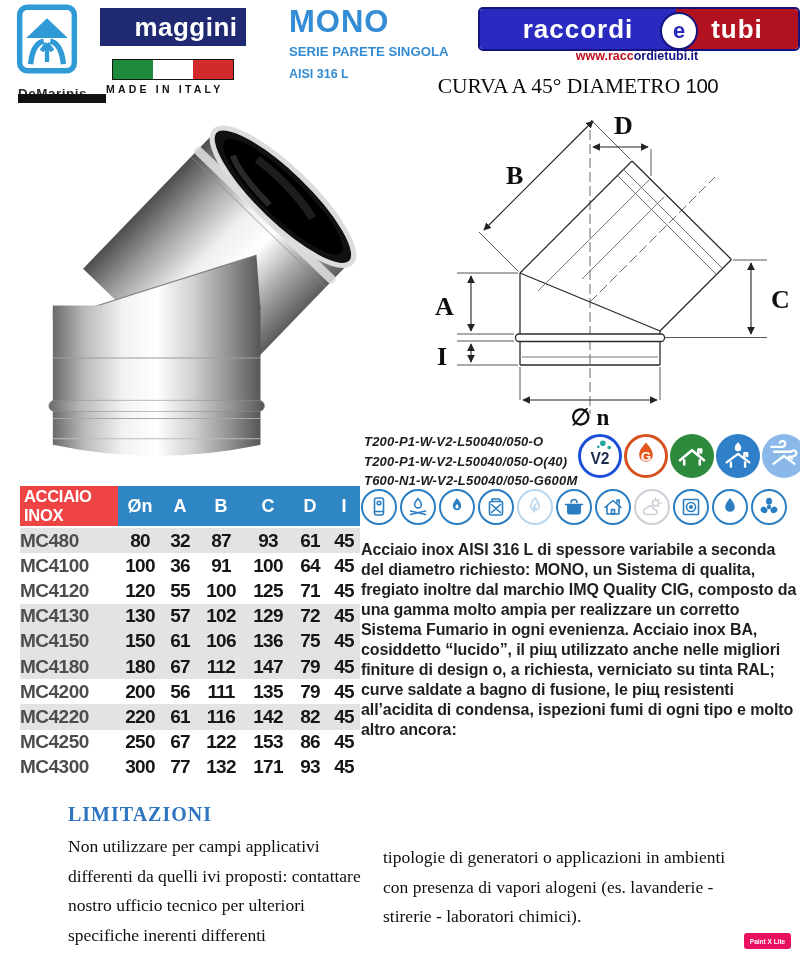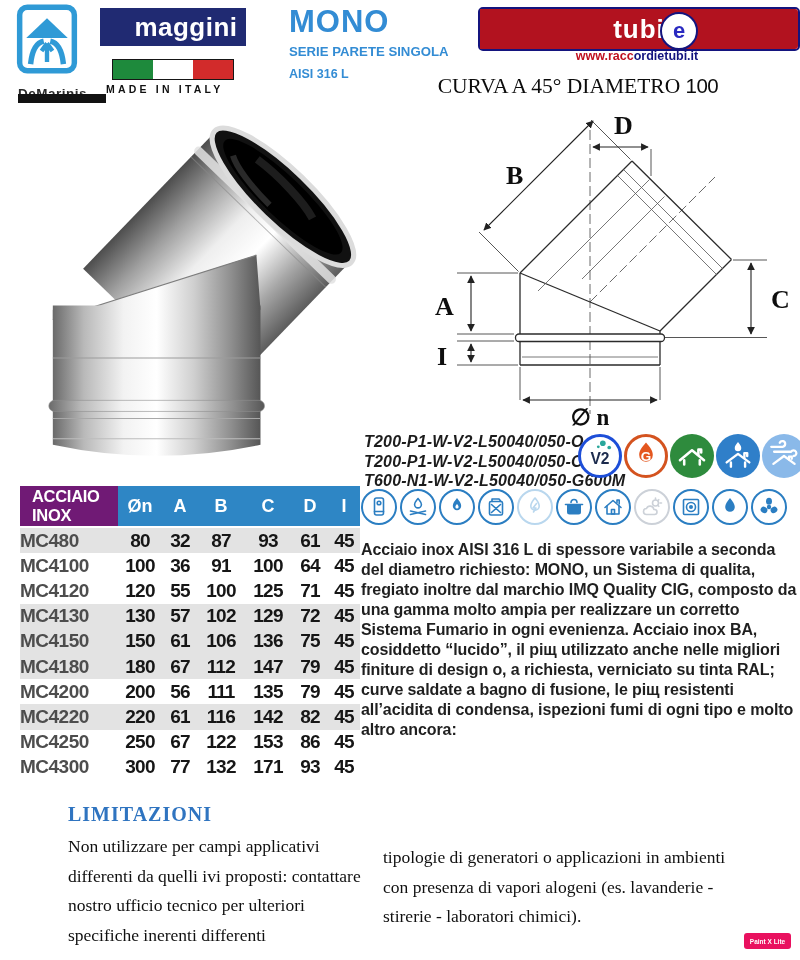--- a/index.html
+++ b/index.html
@@ -39,21 +39,21 @@
   .page-title{position:absolute;left:398px;top:74px;width:360px;text-align:center;
               font-family:"Liberation Serif",serif;font-weight:400;font-size:21.5px;color:#0c0c0c;}
   .page-title .t-num{font-family:"Liberation Sans",sans-serif;font-size:20.5px;letter-spacing:-.5px;}
 
   
   .photo{position:absolute;left:8px;top:104px;width:384px;height:378px;}
   .diagram{position:absolute;left:393px;top:102px;width:407px;height:338px;}
   .diagram text{font-family:"Liberation Serif",serif;font-weight:700;fill:#0e0e0e;}
 
   
-  .codes{position:absolute;left:364px;top:432px;font-style:italic;font-weight:600;font-size:16px;
+  .codes{position:absolute;left:364px;top:432px;font-style:italic;font-weight:600;font-size:13px;
          line-height:19.5px;color:#1c1c1c;letter-spacing:.2px;}
   .badges{position:absolute;left:578px;top:434px;display:flex;gap:2px;}
   .badge{width:44px;height:44px;border-radius:50%;position:relative;display:flex;align-items:center;justify-content:center;}
   .badge svg{width:34px;height:34px;}
   .badge[data-name="v2-quality-badge"]{background:#fff;border:3px solid #1d4ed8;width:38px;height:38px;}
   .badge[data-name="g-gas-badge"]{background:#fff;border:3px solid #d4531f;width:38px;height:38px;}
   .badge[data-name="green-roof-badge"]{background:#2e8b3d;}
   .badge[data-name="blue-roof-badge"]{background:#2f7fc9;}
   .badge[data-name="wind-roof-badge"]{background:#8ab9e9;}
 
@@ -61,22 +61,22 @@
   .icon-circle{width:36px;height:36px;border-radius:50%;border:2.5px solid currentColor;background:#fff;
                box-sizing:border-box;display:flex;align-items:center;justify-content:center;}
   .icon-circle svg{width:24px;height:24px;stroke:currentColor;fill:none;stroke-width:1.6;
                    stroke-linecap:round;stroke-linejoin:round;}
   .v-blue{color:#2b7ec2;} .v-faded-blue{color:#b9d7ee;} .v-faded-grey{color:#ccd1d8;}
 
   
   .size-table{position:absolute;left:20px;top:486px;width:340px;}
   .t-grid{display:grid;grid-template-columns:98px 44px 36px 46px 48px 36px 32px;}
   .t-head{height:40px;background:#2e86c5;align-items:center;}
-  .t-corner{background:#701a75;color:#fff;font-weight:700;font-size:16.5px;letter-spacing:-.3px;
-            height:40px;display:flex;align-items:center;padding-left:12px;box-sizing:border-box;}
+  .t-corner{background:#ef4444;color:#fff;font-weight:700;font-size:16.5px;letter-spacing:-.3px;
+            height:40px;display:flex;align-items:center;padding-left:4px;box-sizing:border-box;}
   .t-col{color:#fff;font-weight:800;font-size:18px;text-align:center;}
   .t-body{margin-top:2px;}
   .t-row{height:25.2px;align-items:center;}
   .t-row.shaded{background:#e3e3e3;}
   .t-code{font-weight:700;font-size:19px;color:#4d4d4d;letter-spacing:-.5px;}
   .t-val{font-weight:700;font-size:19px;color:#161616;text-align:center;letter-spacing:-.8px;}
 
   
   .descr{position:absolute;left:361px;top:540px;width:437px;font-size:16px;font-weight:700;
          line-height:20px;color:#1f1f1f;letter-spacing:-.1px;}
@@ -118,20 +118,23 @@
   </div>
   <div class="made-in" data-name="made-in-italy-label">MADE IN ITALY</div>
 
   <div class="mono-block" data-name="product-line-block">
     <div class="mono-title" data-name="product-line-name">MONO</div>
     <div class="mono-sub" data-name="product-line-series">SERIE PARETE SINGOLA</div>
     <div class="mono-mat" data-name="product-line-material">AISI 316 L</div>
   </div>
 
   <div class="rt-logo" data-name="raccordietubi-logo">
+    <div class="rt-blue">
+        <span data-name="raccordietubi-word1">raccordi</span>
+      </div>
     <div class="rt-red">
         <span data-name="raccordietubi-word3">tubi</span>
       </div>
     <div class="rt-e" data-name="raccordietubi-e-icon">e</div>
   </div>
   <div class="rt-site" data-name="raccordietubi-website">
     <span class="s1">www.racc</span><span class="s2">ordietubi.it</span>
   </div>
 
   <div class="page-title" data-name="page-title">

